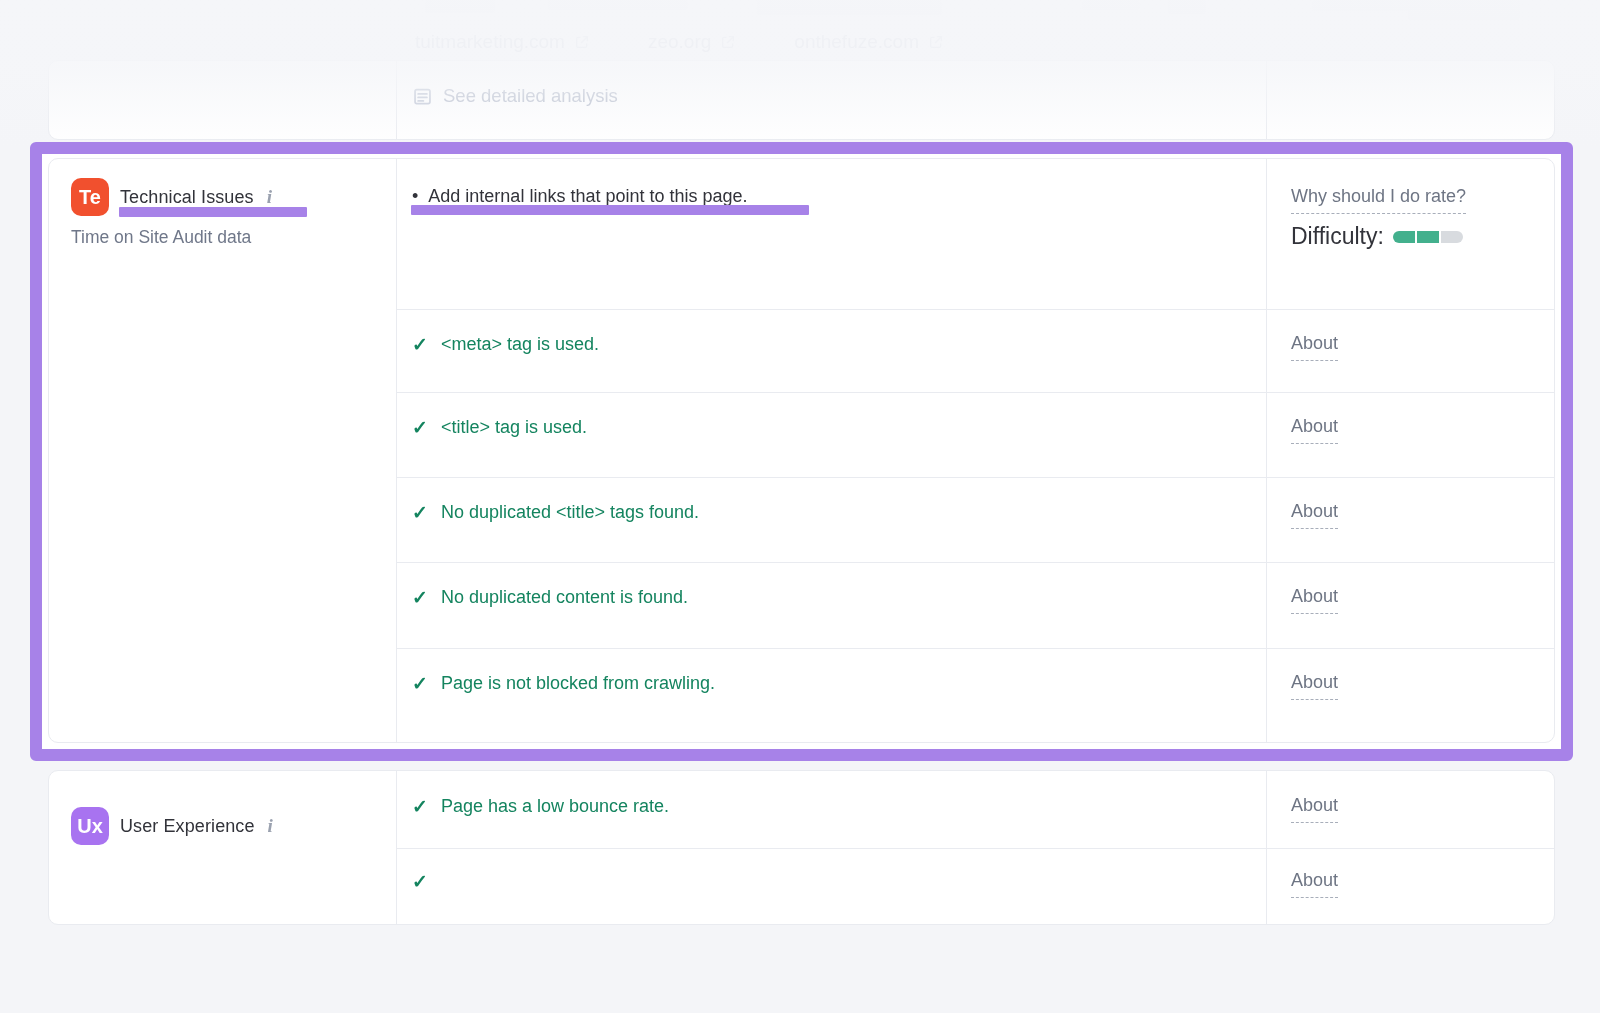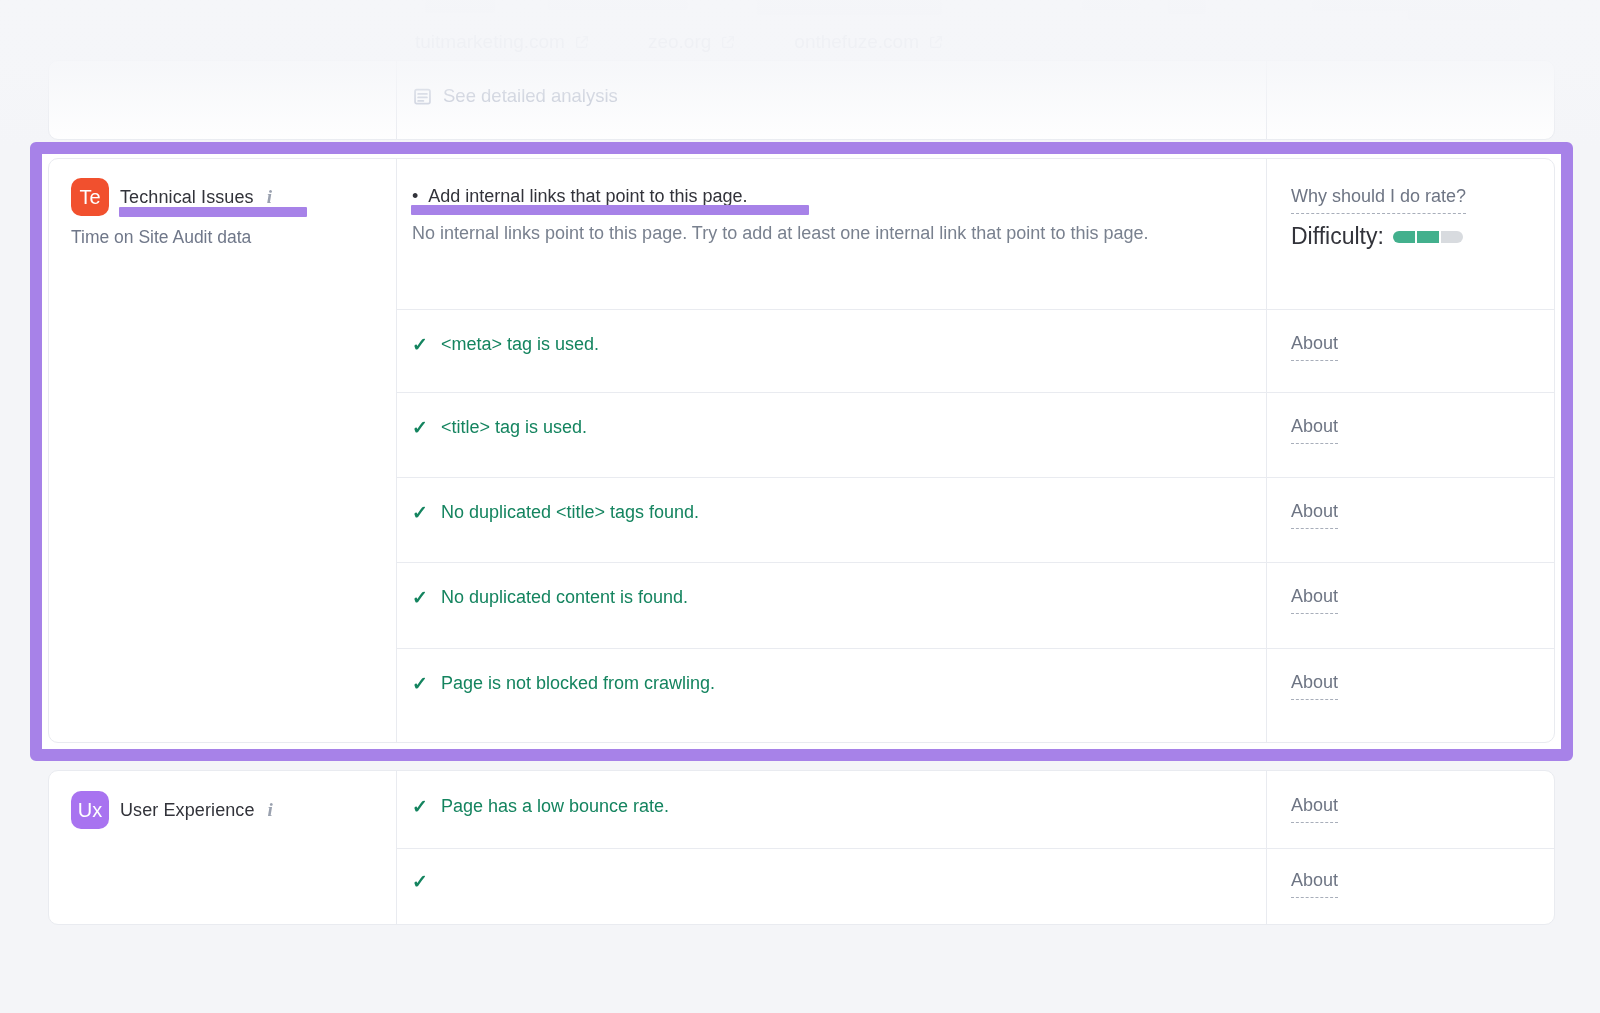--- a/index.html
+++ b/index.html
@@ -51,21 +51,21 @@
     background:#fff; border:1px solid #e9ebf0; border-radius:10px;
   }
   
   .section-card {
     position:absolute; background:#fff; border:1px solid #e9ebf0;
     border-radius:10px; z-index:1;
   }
   .badge {
     width:38px; height:38px; border-radius:10px; color:#fff;
     display:flex; align-items:center; justify-content:center;
-    font-size:20px; font-weight:400; flex:0 0 auto;
+    font-size:20px; font-weight:700; flex:0 0 auto;
   }
   .section-head {
     position:absolute; left:22px; top:19px; display:flex; align-items:center; gap:11px;
   }
   .section-title { color:#32333a; font-size:18px; font-weight:500; letter-spacing:0.1px; }
   .info-i {
     font-family:"Liberation Serif", serif; font-style:italic; font-weight:700;
     color:#9aa1af; font-size:19px; padding-left:2px;
   }
   .section-sub { position:absolute; color:#6f7789; font-size:17.5px; line-height:28px; }
@@ -174,21 +174,20 @@
         <span class="info-i">i</span>
       </div>
       <div class="accent-bar" style="left: 70px; top: 48px; width: 188px; height: 10px; background: rgb(167, 130, 232);"></div>
       <div class="section-sub" style="left:22px; top:64px;">Time on Site Audit data</div>
 
       <div class="issue-title-row">
         <span>•</span>
         <span>Add internal links that point to this page.</span>
       </div>
       <div class="accent-bar" style="left: 362px; top: 46px; width: 398px; height: 10px; background: rgb(167, 130, 232);"></div>
-      <div class="issue-desc">No internal links point to this page. Try to add at least one internal link that point to this page.</div>
 
       <div class="why-link">Why should I do rate?</div>
       <div class="difficulty-row">
         <span class="difficulty-label">Difficulty:</span>
         <div class="diff-bar">
             <div class="seg filled"></div>
             <div class="seg filled"></div>
             <div class="seg"></div>
           </div>
       </div>
@@ -244,21 +243,21 @@
       </div>
 
     </div>
   </div>
 
   <div class="section-card" style="left:48px; top:770px; width:1507px; height:155px;">
     <div class="vdiv" style="left:347px;"></div>
     <div class="vdiv" style="left:1217px;"></div>
     <div class="hdiv" style="left:347px; right:0; top:77px;"></div>
 
-    <div class="section-head" style="top:20px;">
+    <div class="section-head" style="top:36px;">
       <div class="badge" style="background: rgb(168, 115, 240);">Ux</div>
       <span class="section-title">User Experience</span>
       <span class="info-i">i</span>
     </div>
 
     <div class="check-row" style="top:0; height:77px;">
       <div class="check-line">
           <span class="check-glyph">✓</span>
           <span>Page has a low bounce rate.</span>
         </div>

